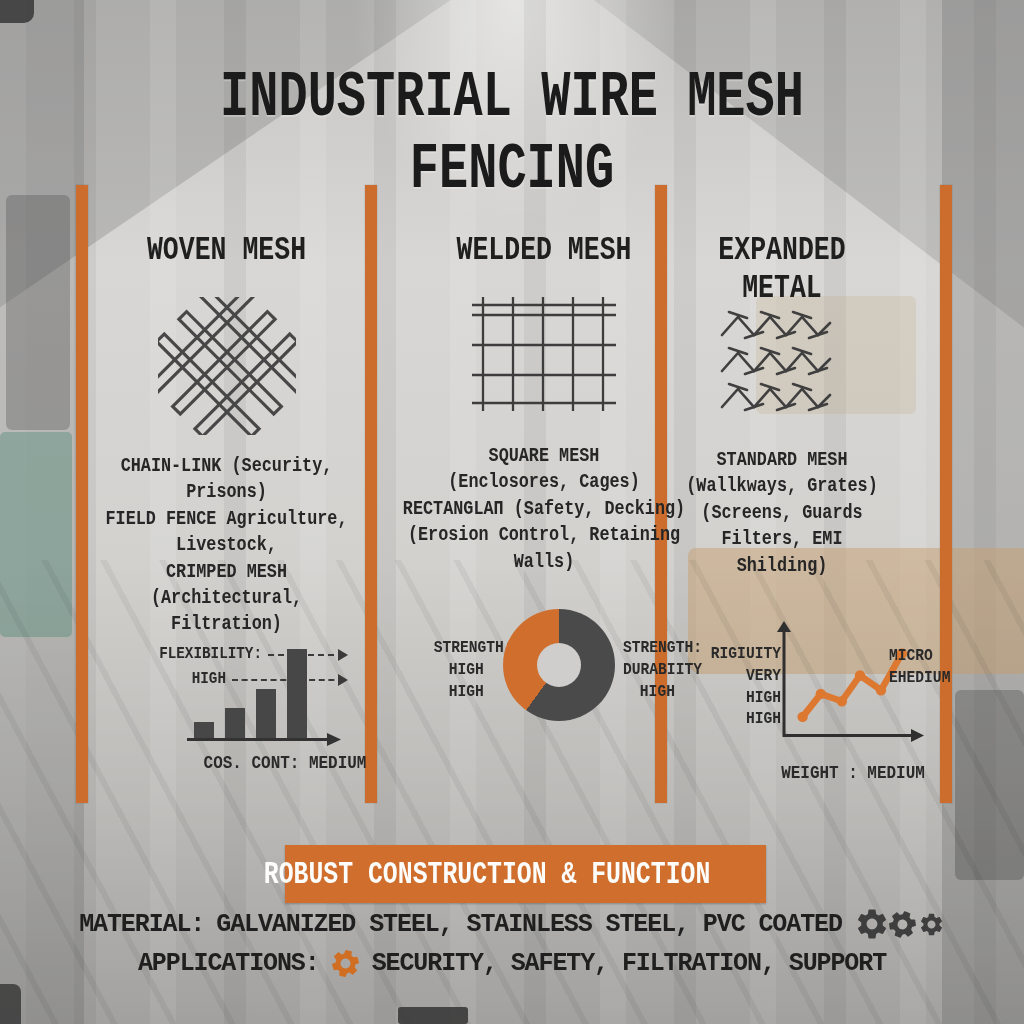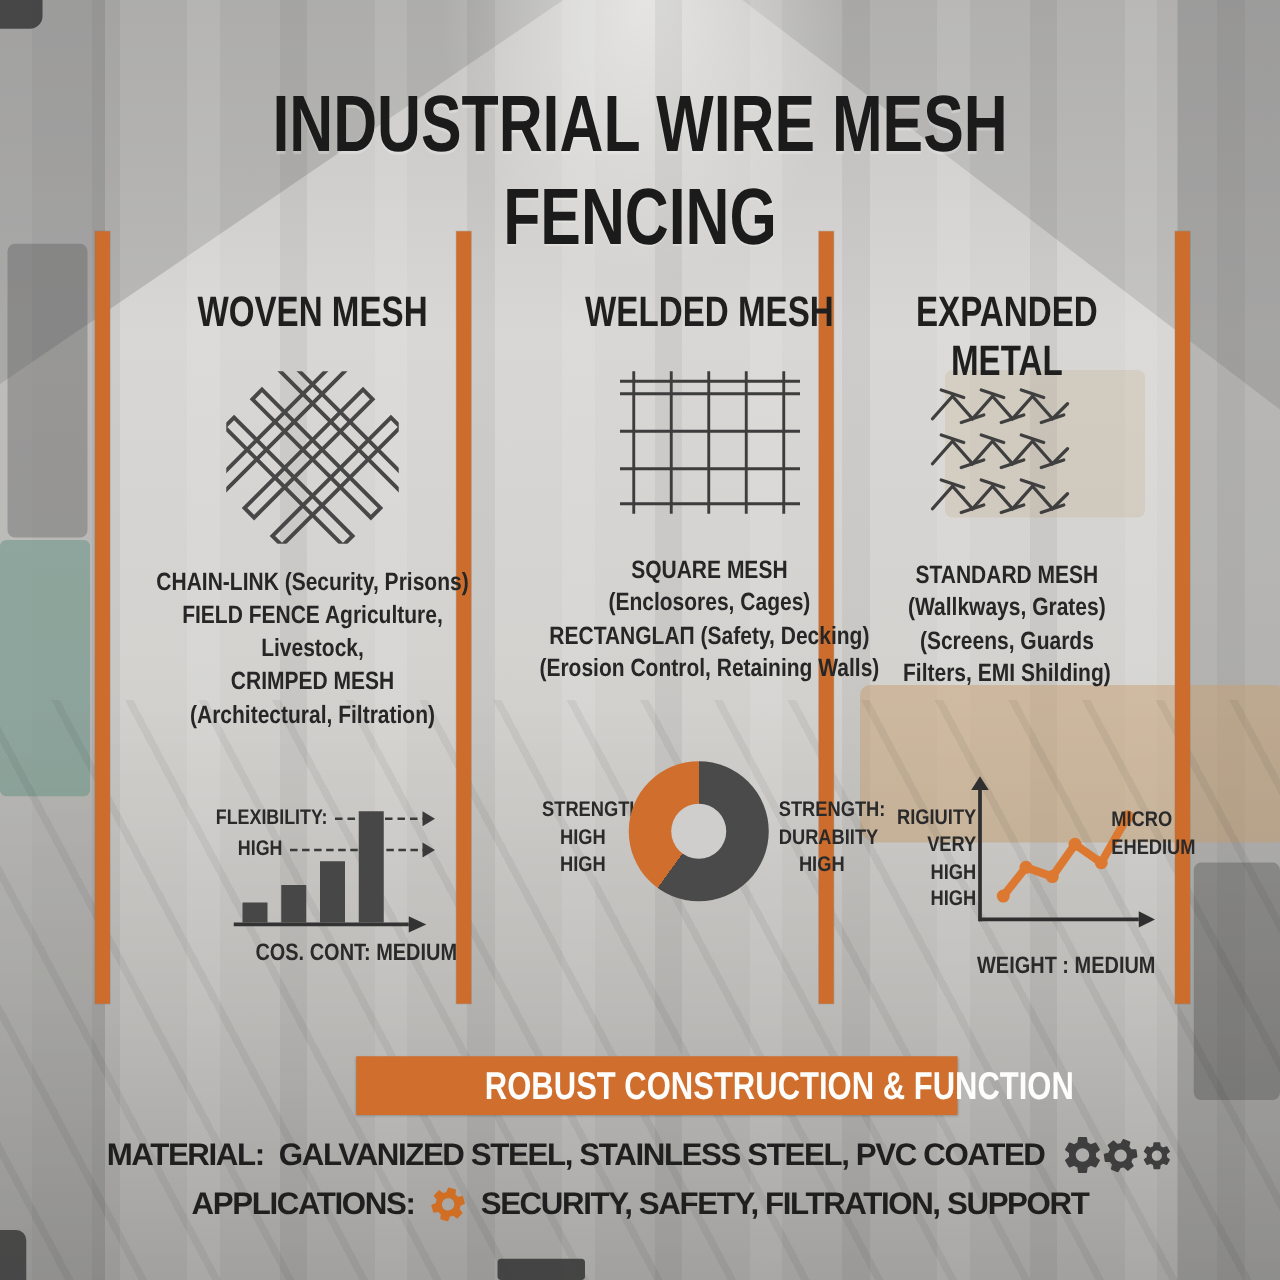--- a/index.html
+++ b/index.html
@@ -1,18 +1,18 @@
 <!DOCTYPE html>
 <html><head>
 <meta charset="utf-8">
 <style>
   html,body{margin:0;padding:0;background:#9a9a98;}
   #canvas{
     position:relative;width:1024px;height:1024px;margin:0 auto;overflow:hidden;
-    font-family:Liberation Sans, sans-serif;
+    font-family:Liberation Mono, monospace;
     background:linear-gradient(180deg,#c6c5c3 0%,#d8d7d5 26%,#d3d2cf 52%,#c6c5c2 78%,#b4b3b1 100%);
     color:#222;
   }
   
   .bg{position:absolute;pointer-events:none;}
   .bg-streaks{left:0;top:0;width:1024px;height:1024px;
     background:repeating-linear-gradient(90deg,rgba(255,255,255,.10) 0 26px,rgba(0,0,0,0) 26px 74px,rgba(0,0,0,.05) 74px 96px,rgba(0,0,0,0) 96px 150px);}
   .bg-ceiling-left{left:0;top:0;width:1024px;height:1024px;
     background:rgba(125,125,125,.34);clip-path:polygon(0 0,44% 0,0 30%);}
   .bg-ceiling-right{left:0;top:0;width:1024px;height:1024px;
@@ -37,21 +37,21 @@
 
   
   #title{position:absolute;left:0;top:62px;width:1024px;text-align:center;
     font-size:64px;font-weight:700;color:#1b1b1b;letter-spacing:0px;
     transform:scaleX(.76);text-shadow:0 2px 1px rgba(255,255,255,.25);}
 
   
   .vbar{position:absolute;top:185px;width:12px;height:618px;background:#cd6d2d;box-shadow:0 0 0 .5px rgba(0,0,0,.12);}
 
   
-  .col{position:absolute;top:185px;height:622px;padding-left:47px;}
+  .col{position:absolute;top:185px;height:622px;}
   #col1{left:88px;width:277px;}
   #col2{left:377px;width:334px;}
   #col3{left:667px;width:230px;}
   .col-header{position:absolute;left:0;top:46px;width:100%;text-align:center;
     font-size:34px;font-weight:700;color:#1f1f1f;transform:scaleX(.78);}
   .icon-wrap{position:absolute;left:0;width:100%;display:flex;justify-content:center;}
   .desc{position:absolute;left:-6px;width:calc(100% + 12px);text-align:center;
     font-size:20px;font-weight:700;color:#262626;line-height:1.32;
     transform:scaleX(.84);}
 
@@ -60,22 +60,22 @@
   .chart-label{position:absolute;font-size:17px;font-weight:700;color:#2a2a2a;line-height:1.28;}
   .dash-arrow{position:absolute;height:0;border-top:2.5px dashed #3a3a3a;}
   .dash-arrow::after{content:"";position:absolute;right:-4px;top:-7.5px;width:0;height:0;
     border:6px solid transparent;border-left:10px solid #3a3a3a;border-right:0;}
 
   
   #donut-ring{position:absolute;width:112px;height:112px;border-radius:50%;}
   #donut-hole{position:absolute;width:44px;height:44px;border-radius:50%;left:34px;top:34px;}
 
   
-  #banner{position:absolute;left:285px;top:845px;width:437px;height:47px;background:#cf6e2d;
-    display:flex;align-items:center;justify-content:flex-start;box-shadow:0 1px 2px rgba(0,0,0,.25);padding-left:44px;}
+  #banner{position:absolute;left:285px;top:845px;width:437px;height:58px;background:#cf6e2d;
+    display:flex;align-items:center;justify-content:flex-end;box-shadow:0 1px 2px rgba(0,0,0,.25);padding-left:44px;}
   #banner-text{font-size:31px;font-weight:700;color:#fdfdfb;transform:scaleX(.8);white-space:nowrap;}
 
   
   .footer-line{position:absolute;left:0;width:1024px;display:flex;align-items:center;justify-content:center;
     font-weight:700;color:#1f1f1f;letter-spacing:-1.1px;}
   #footer-material{top:906px;font-size:25px;gap:12px;}
   #footer-apps{top:947px;font-size:25px;gap:10px;}
   .gear{display:block;}
   .gear-dark{fill:#3e3e3e;}
   .gear-orange{fill:#d06e24;}

